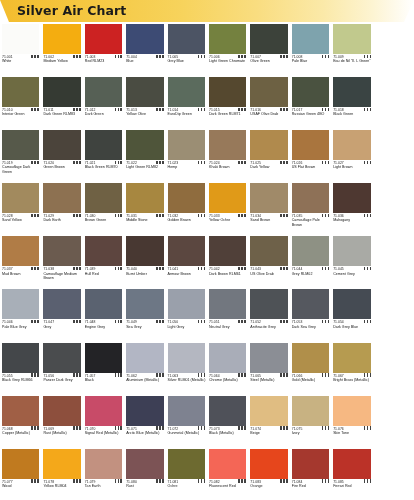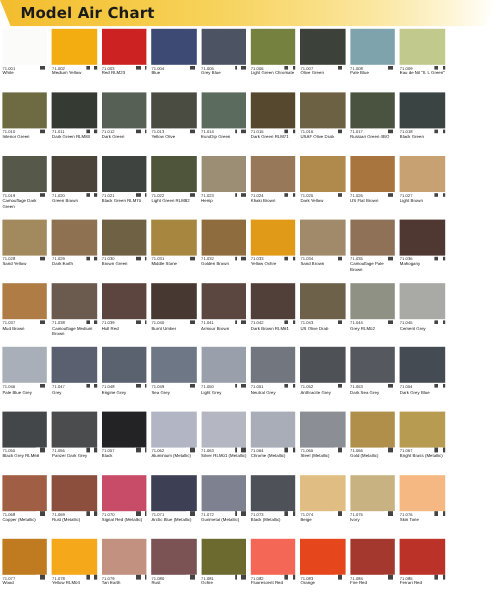--- a/index.html
+++ b/index.html
@@ -108,21 +108,21 @@
     opacity: 0.85;
   }
 </style>
 </head>
 <body>
 
 <div id="chart-root">
 
   <div class="banner">
     <div class="banner-bg"></div>
-    <div class="banner-title">Model Air Chart</div>
+    <div class="banner-title">Silver Air Chart</div>
   </div>
 
   <div class="grid" id="swatch-grid">
       <div class="row">
         <div class="cell">
           <div class="swatch" style="background: rgb(251, 251, 249);"></div>
           <div class="barcode"></div>
           <div class="meta">
             <span class="code">71.001</span>
             <span class="name">White</span>

